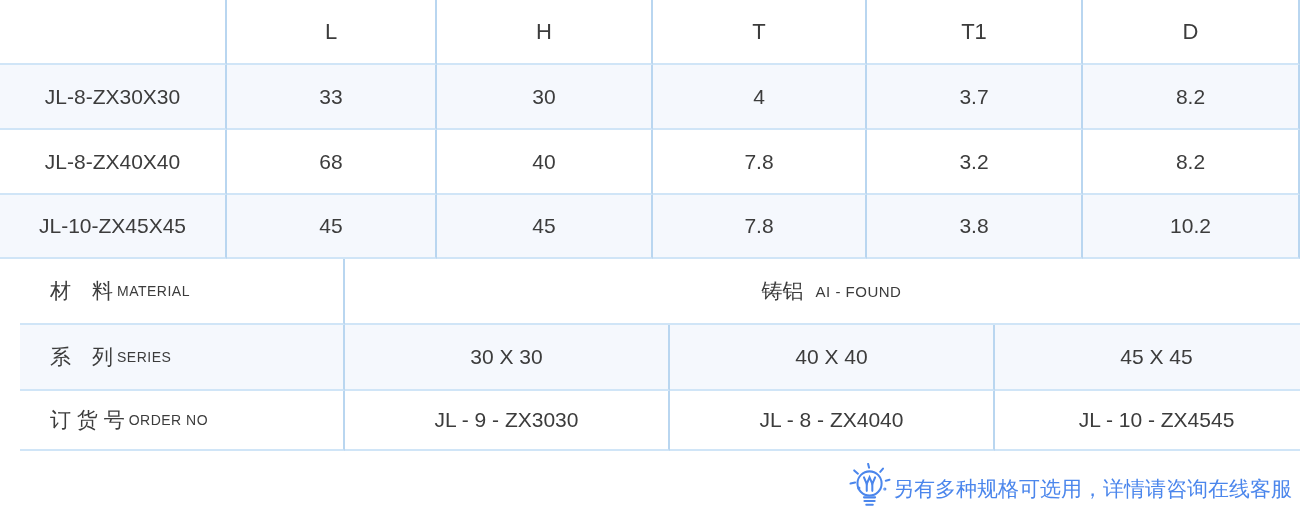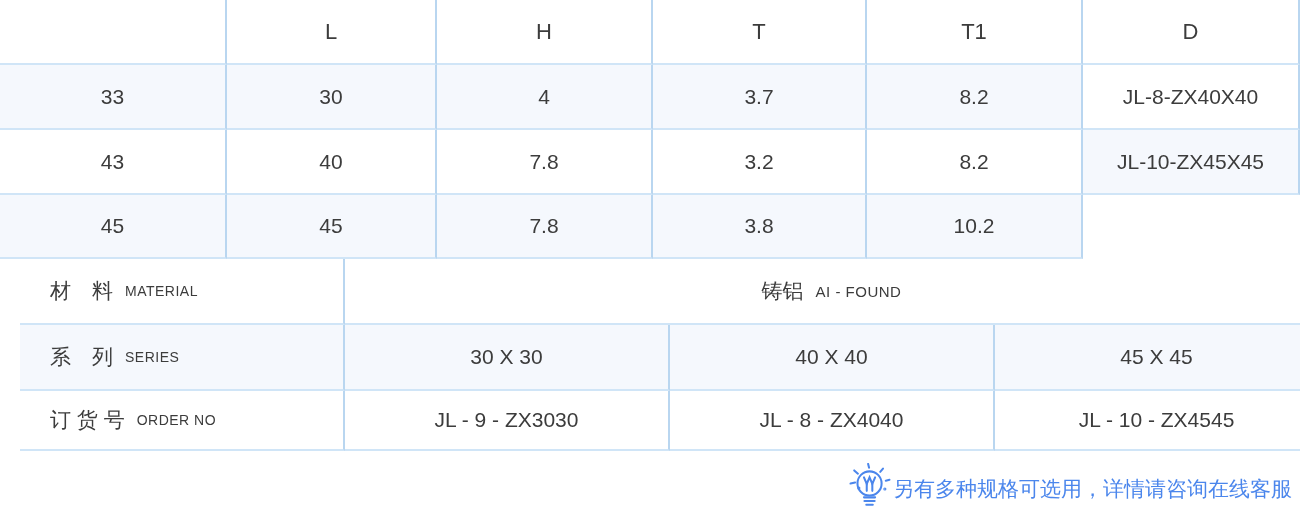--- a/index.html
+++ b/index.html
@@ -33,21 +33,21 @@
     border-bottom:2px solid var(--border-h);
     font-size:21px;
     background:#ffffff;
     white-space:nowrap;
   }
   .alt{background:var(--alt-bg);}
   .head{font-size:22px;}
   .model{font-size:21px;}
   .lab{justify-content:flex-start;padding-left:30px;}
   .lab .cn{font-size:21px;}
-  .lab .en{font-size:14px;margin-left:12px;letter-spacing:.5px;}
+  .lab .en{font-size:14px;margin-left:4px;letter-spacing:.5px;}
   .val .cn{font-size:21px;}
   .val .en{font-size:15px;margin-left:12px;letter-spacing:.5px;}
   .span3{grid-column:2 / 5;}
 
   
   .footnote{
     position:absolute;
     top:458px;right:8px;height:62px;
     display:flex;align-items:center;gap:0;
     color:var(--accent);
@@ -62,28 +62,29 @@
 
   <div class="spec-grid">
 
     <div class="c head"></div>
     <div class="c head">L</div>
     <div class="c head">H</div>
     <div class="c head">T</div>
     <div class="c head">T1</div>
     <div class="c head">D</div>
 
+    <div class="c alt model">JL-8-ZX30X30</div>
     <div class="c alt">33</div>
     <div class="c alt">30</div>
     <div class="c alt">4</div>
     <div class="c alt">3.7</div>
     <div class="c alt">8.2</div>
 
     <div class="c model">JL-8-ZX40X40</div>
-    <div class="c">43</div>
+    <div class="c">68</div>
     <div class="c">40</div>
     <div class="c">7.8</div>
     <div class="c">3.2</div>
     <div class="c">8.2</div>
 
     <div class="c alt model">JL-10-ZX45X45</div>
     <div class="c alt">45</div>
     <div class="c alt">45</div>
     <div class="c alt">7.8</div>
     <div class="c alt">3.8</div>

